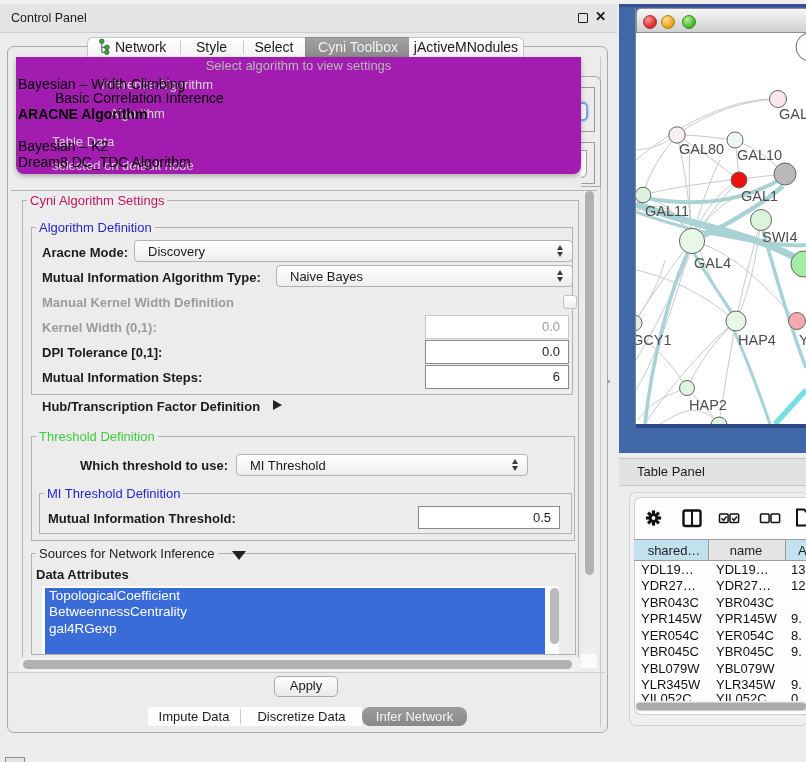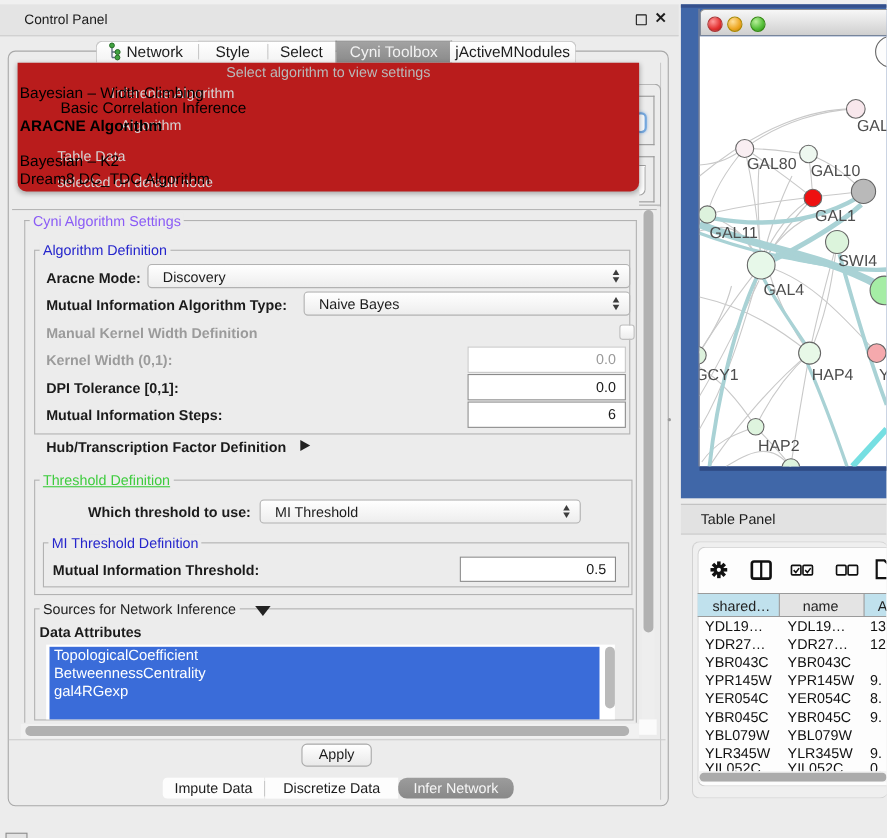--- a/index.html
+++ b/index.html
@@ -4,21 +4,21 @@
 <style>
 html,body{margin:0;padding:0;}
 body{width:806px;height:762px;position:relative;overflow:hidden;background:#ececec;
      font-family:"Liberation Sans", sans-serif;font-size:13px;color:#1b1b1b;}
 .abs{position:absolute;}
 .b{font-weight:bold;}
 .gry{color:#9b9b9b;}
 
 #topstrip{left:0;top:0;width:806px;height:4px;background:#f0f0f0;}
 #cptitle{left:0;top:4px;width:617px;height:28px;background:#e4e4e4;border-bottom:1px solid #cdcdcd;}
-#cptitle span{position:absolute;left:22px;top:7px;font-size:12.5px;}
+#cptitle span{position:absolute;left:11px;top:7px;font-size:12.5px;}
 .winbtn{position:absolute;top:13px;}
 
 .tab{top:37px;height:19px;background:linear-gradient(#ffffff,#f3f3f3);border:1px solid #c6c6c6;border-bottom:none;
      text-align:center;line-height:19px;font-size:14px;}
 .tabsel{background:linear-gradient(#a2a2a2,#8a8a8a);color:#f2f2f2;border-color:#8a8a8a;}
 .tsep{top:40px;height:14px;width:1px;background:#c9c9c9;z-index:3;}
 
 #cpborder{left:7px;top:46px;width:599px;height:685px;border:1px solid #a8a8a8;border-radius:7px;}
 
 .group{border:1px solid #b2b2b2;}
@@ -29,21 +29,21 @@
 .combo span.txt{position:absolute;left:13px;top:3px;}
 .arr{position:absolute;right:8px;width:7px;}
 .arr:before{content:"";position:absolute;top:4px;left:0;border-left:3.5px solid transparent;border-right:3.5px solid transparent;border-bottom:5px solid #3c3c3c;}
 .arr:after{content:"";position:absolute;top:11px;left:0;border-left:3.5px solid transparent;border-right:3.5px solid transparent;border-top:5px solid #3c3c3c;}
 
 .field{background:#fff;box-sizing:border-box;text-align:right;font-size:13px;}
 
 .sbtrack{background:#eeeeee;}
 .sbthumb{background:#b1b1b1;border-radius:5px;}
 
-#dropdown{left:16px;top:57px;width:565px;height:117px;background:#b91c1c;z-index:20;
+#dropdown{left:16px;top:57px;width:565px;height:117px;background:#a21caf;z-index:20;
           box-shadow:0 2px 5px rgba(0,0,0,0.28);border-radius:0 0 8px 8px;}
 #dropdown .hint{position:absolute;top:1px;left:0;width:100%;text-align:center;color:#b9b9b9;}
 #dropdown .it{position:absolute;left:2px;font-size:14px;color:#000;}
 #dropdown .ghost{position:absolute;color:#d5d5d5;font-size:13px;}
 
 #datalist{background:#3a6cd9;color:#fff;font-size:13.5px;}
 #datalist div{height:16.5px;line-height:16.5px;padding-left:4px;overflow:hidden;}
 
 .btab{top:707px;height:19px;background:#fdfdfd;line-height:19px;text-align:center;font-size:13px;}
 
@@ -105,21 +105,21 @@
 <div class="abs" style="left:11px;top:190px;width:586px;height:1px;background:#b5b5b5;"></div>
 
 <div class="abs sbtrack" style="left:584px;top:191px;width:11px;height:464px;"></div>
 <div class="abs sbthumb" style="left:585px;top:191px;width:9px;height:384px;"></div>
 <div class="abs sbtrack" style="left:19px;top:658px;width:562px;height:13px;background:#f1f1f1;"></div>
 <div class="abs sbthumb" style="left:23px;top:660px;width:549px;height:9px;"></div>
 <div class="abs" style="left:581px;top:654px;width:16px;height:14px;background:#fbfbfb;"></div>
 <div class="abs" style="left:8px;top:672px;width:597px;height:1px;background:#cccccc;"></div>
 
 <div class="abs group" style="left:22px;top:200px;width:555px;height:456px;border-bottom:none;">
-  <span class="gtitle" style="color:#8b5cf6;">Cyni Algorithm Settings</span>
+  <span class="gtitle" style="color:#be185d;">Cyni Algorithm Settings</span>
 </div>
 
 <div class="abs group" style="left:31px;top:227px;width:540px;height:166px;">
   <span class="gtitle" style="color:#2525cc;">Algorithm Definition</span>
 </div>
 <div class="abs b" style="left:42px;top:245px;">Aracne Mode:</div>
 <div class="abs combo" style="left:134px;top:240px;width:439px;height:22px;">
     <span class="txt">Discovery</span>
     <span class="arr" style="top:0;"></span>
   </div>
@@ -134,21 +134,21 @@
 <div class="abs field gry" style="left:425px;top:315px;width:144px;height:24px;border:1px solid #c6c6c6;line-height:22px;padding-right:8px;">0.0</div>
 <div class="abs b" style="left:42px;top:345px;">DPI Tolerance [0,1]:</div>
 <div class="abs field" style="left:425px;top:340px;width:144px;height:24px;border:1px solid #8b8b8b;line-height:22px;padding-right:8px;">0.0</div>
 <div class="abs b" style="left:42px;top:370px;">Mutual Information Steps:</div>
 <div class="abs field" style="left:425px;top:365px;width:144px;height:24px;border:1px solid #8b8b8b;line-height:22px;padding-right:8px;">6</div>
 
 <div class="abs b" style="left:42px;top:399px;">Hub/Transcription Factor Definition</div>
 <div class="abs" style="left:273px;top:400px;width:0;height:0;border-top:5.5px solid transparent;border-bottom:5.5px solid transparent;border-left:9px solid #222;"></div>
 
 <div class="abs group" style="left:31px;top:436px;width:542px;height:103px;">
-  <span class="gtitle" style="color:#3ecc3e;text-decoration:underline;">Threshold Definition</span>
+  <span class="gtitle" style="color:#3ecc3e;">Threshold Definition</span>
 </div>
 <div class="abs b" style="left:80px;top:458px;">Which threshold to use:</div>
 <div class="abs combo" style="left:236px;top:454px;width:292px;height:22px;">
     <span class="txt">MI Threshold</span>
     <span class="arr" style="top:0;"></span>
   </div>
 <div class="abs group" style="left:39px;top:493px;width:531px;height:39px;">
   <span class="gtitle" style="color:#2525cc;">MI Threshold Definition</span>
 </div>
 <div class="abs b" style="left:48px;top:511px;">Mutual Information Threshold:</div>

